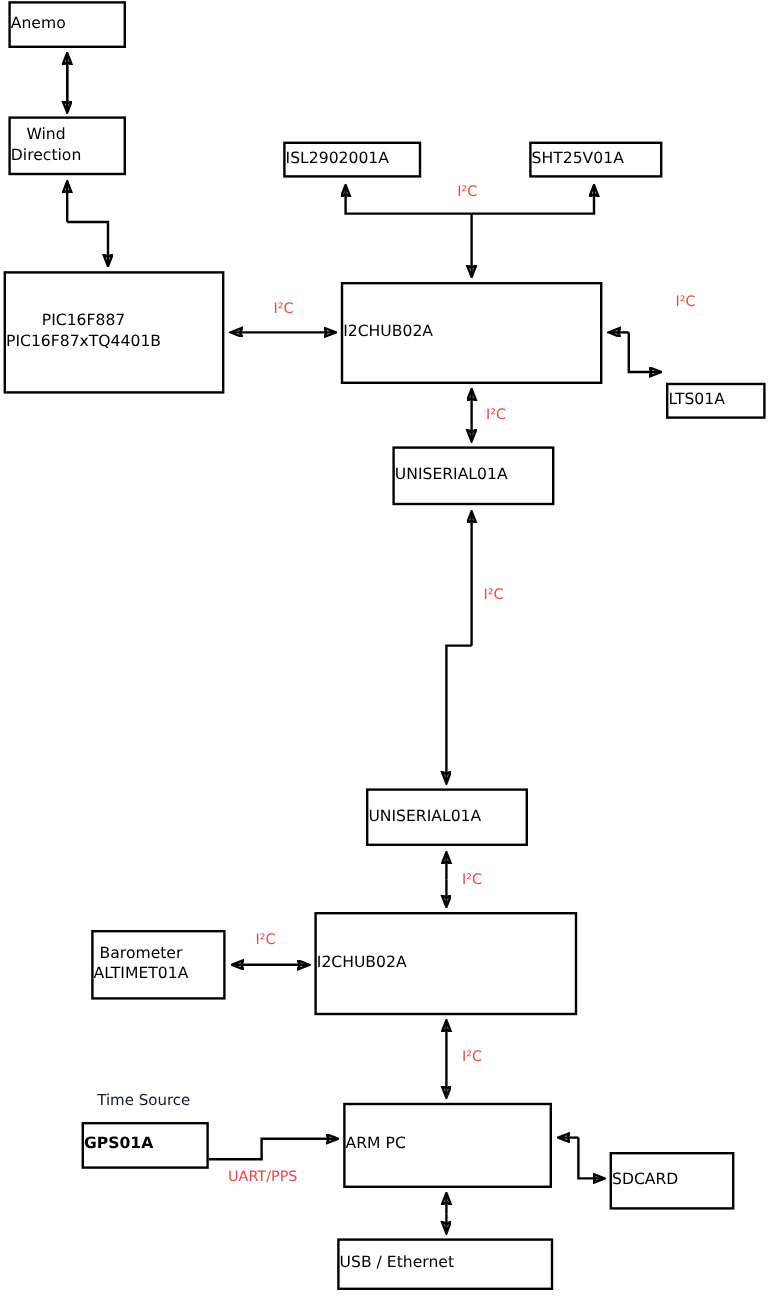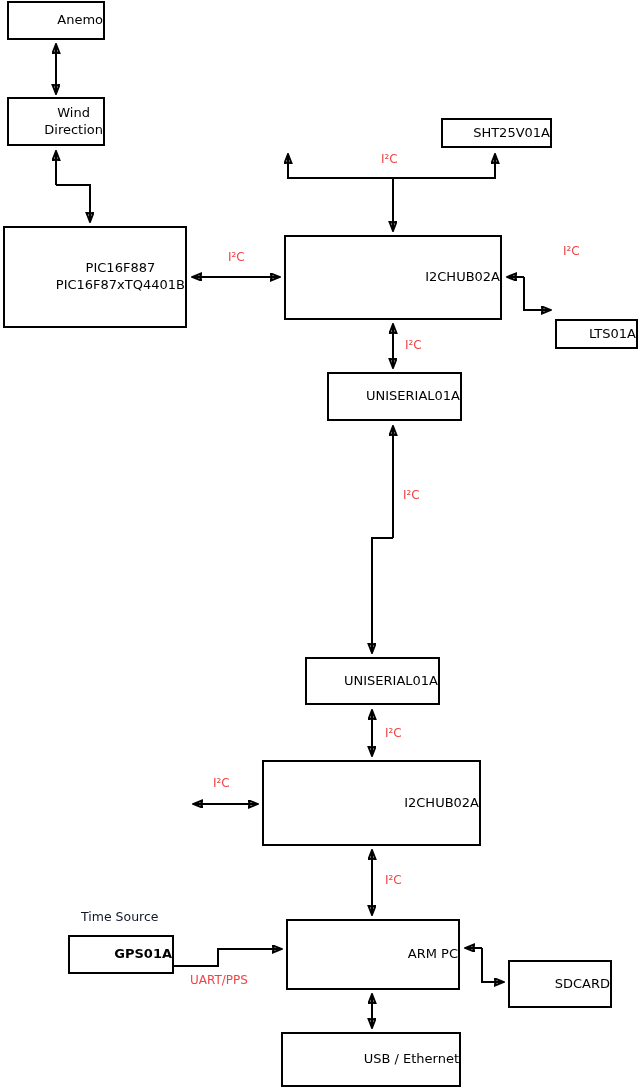--- a/index.html
+++ b/index.html
@@ -16,21 +16,21 @@
     font-family: "DejaVu Sans", "Liberation Sans", sans-serif;
     overflow: hidden;
   }
   .node {
     position: absolute;
     box-sizing: border-box;
     border: 2px solid #000000;
     background: #ffffff;
     display: flex;
     align-items: center;
-    justify-content: flex-end;
+    justify-content: flex-start;
     text-align: center;
     color: #000000;
     font-size: 13px;
     line-height: 1.28;
     white-space: pre-line;
     z-index: 3;
   }
   .edge-label {
     position: absolute;
     color: #ef4444;
@@ -147,20 +147,23 @@
   <div class="node" style="left:7px; top:97px; width:98px; height:49px;">
     <span>Wind
 Direction</span>
   </div>
 
   <div class="node" style="left:3px; top:226px; width:184px; height:102px;">
     <span>PIC16F887
 PIC16F87xTQ4401B</span>
   </div>
 
+  <div class="node" style="left:236px; top:118px; width:115px; height:30px;">
+    <span>ISL2902001A</span>
+  </div>
 
   <div class="node" style="left:441px; top:118px; width:111px; height:30px;">
     <span>SHT25V01A</span>
   </div>
 
   <div class="node" style="left:284px; top:235px; width:218px; height:85px;">
     <span>I2CHUB02A</span>
   </div>
 
   <div class="node" style="left:555px; top:295px; width:83px; height:30px;margin-top:24px;">
@@ -168,38 +171,42 @@
   </div>
 
   <div class="node" style="left:327px; top:372px; width:135px; height:49px;">
     <span>UNISERIAL01A</span>
   </div>
 
   <div class="node" style="left:305px; top:657px; width:135px; height:48px;">
     <span>UNISERIAL01A</span>
   </div>
 
+  <div class="node" style="left:76px; top:775px; width:112px; height:58px;">
+    <span>Barometer
+ALTIMET01A</span>
+  </div>
 
   <div class="node" style="left:262px; top:760px; width:219px; height:86px;">
     <span>I2CHUB02A</span>
   </div>
 
   <div class="node" style="left:68px; top:935px; width:106px; height:39px;font-weight:bold;">
     <span>GPS01A</span>
   </div>
 
   <div class="node" style="left:508px; top:960px; width:104px; height:48px;">
     <span>SDCARD</span>
   </div>
 
   <div class="node" style="left:286px; top:919px; width:174px; height:71px;">
     <span>ARM PC</span>
   </div>
 
-  <div class="node" style="left:281px; top:1032px; width:180px; height:55px;">
+  <div class="node" style="left:281px; top:1032px; width:180px; height:43px;">
     <span>USB / Ethernet</span>
   </div>
 
   <div class="edge-label" style="left:381px; top:153px;">I²C</div>
 
   <div class="edge-label" style="left:228px; top:251px;">I²C</div>
 
   <div class="edge-label" style="left:563px; top:245px;">I²C</div>
 
   <div class="edge-label" style="left:405px; top:339px;">I²C</div>

